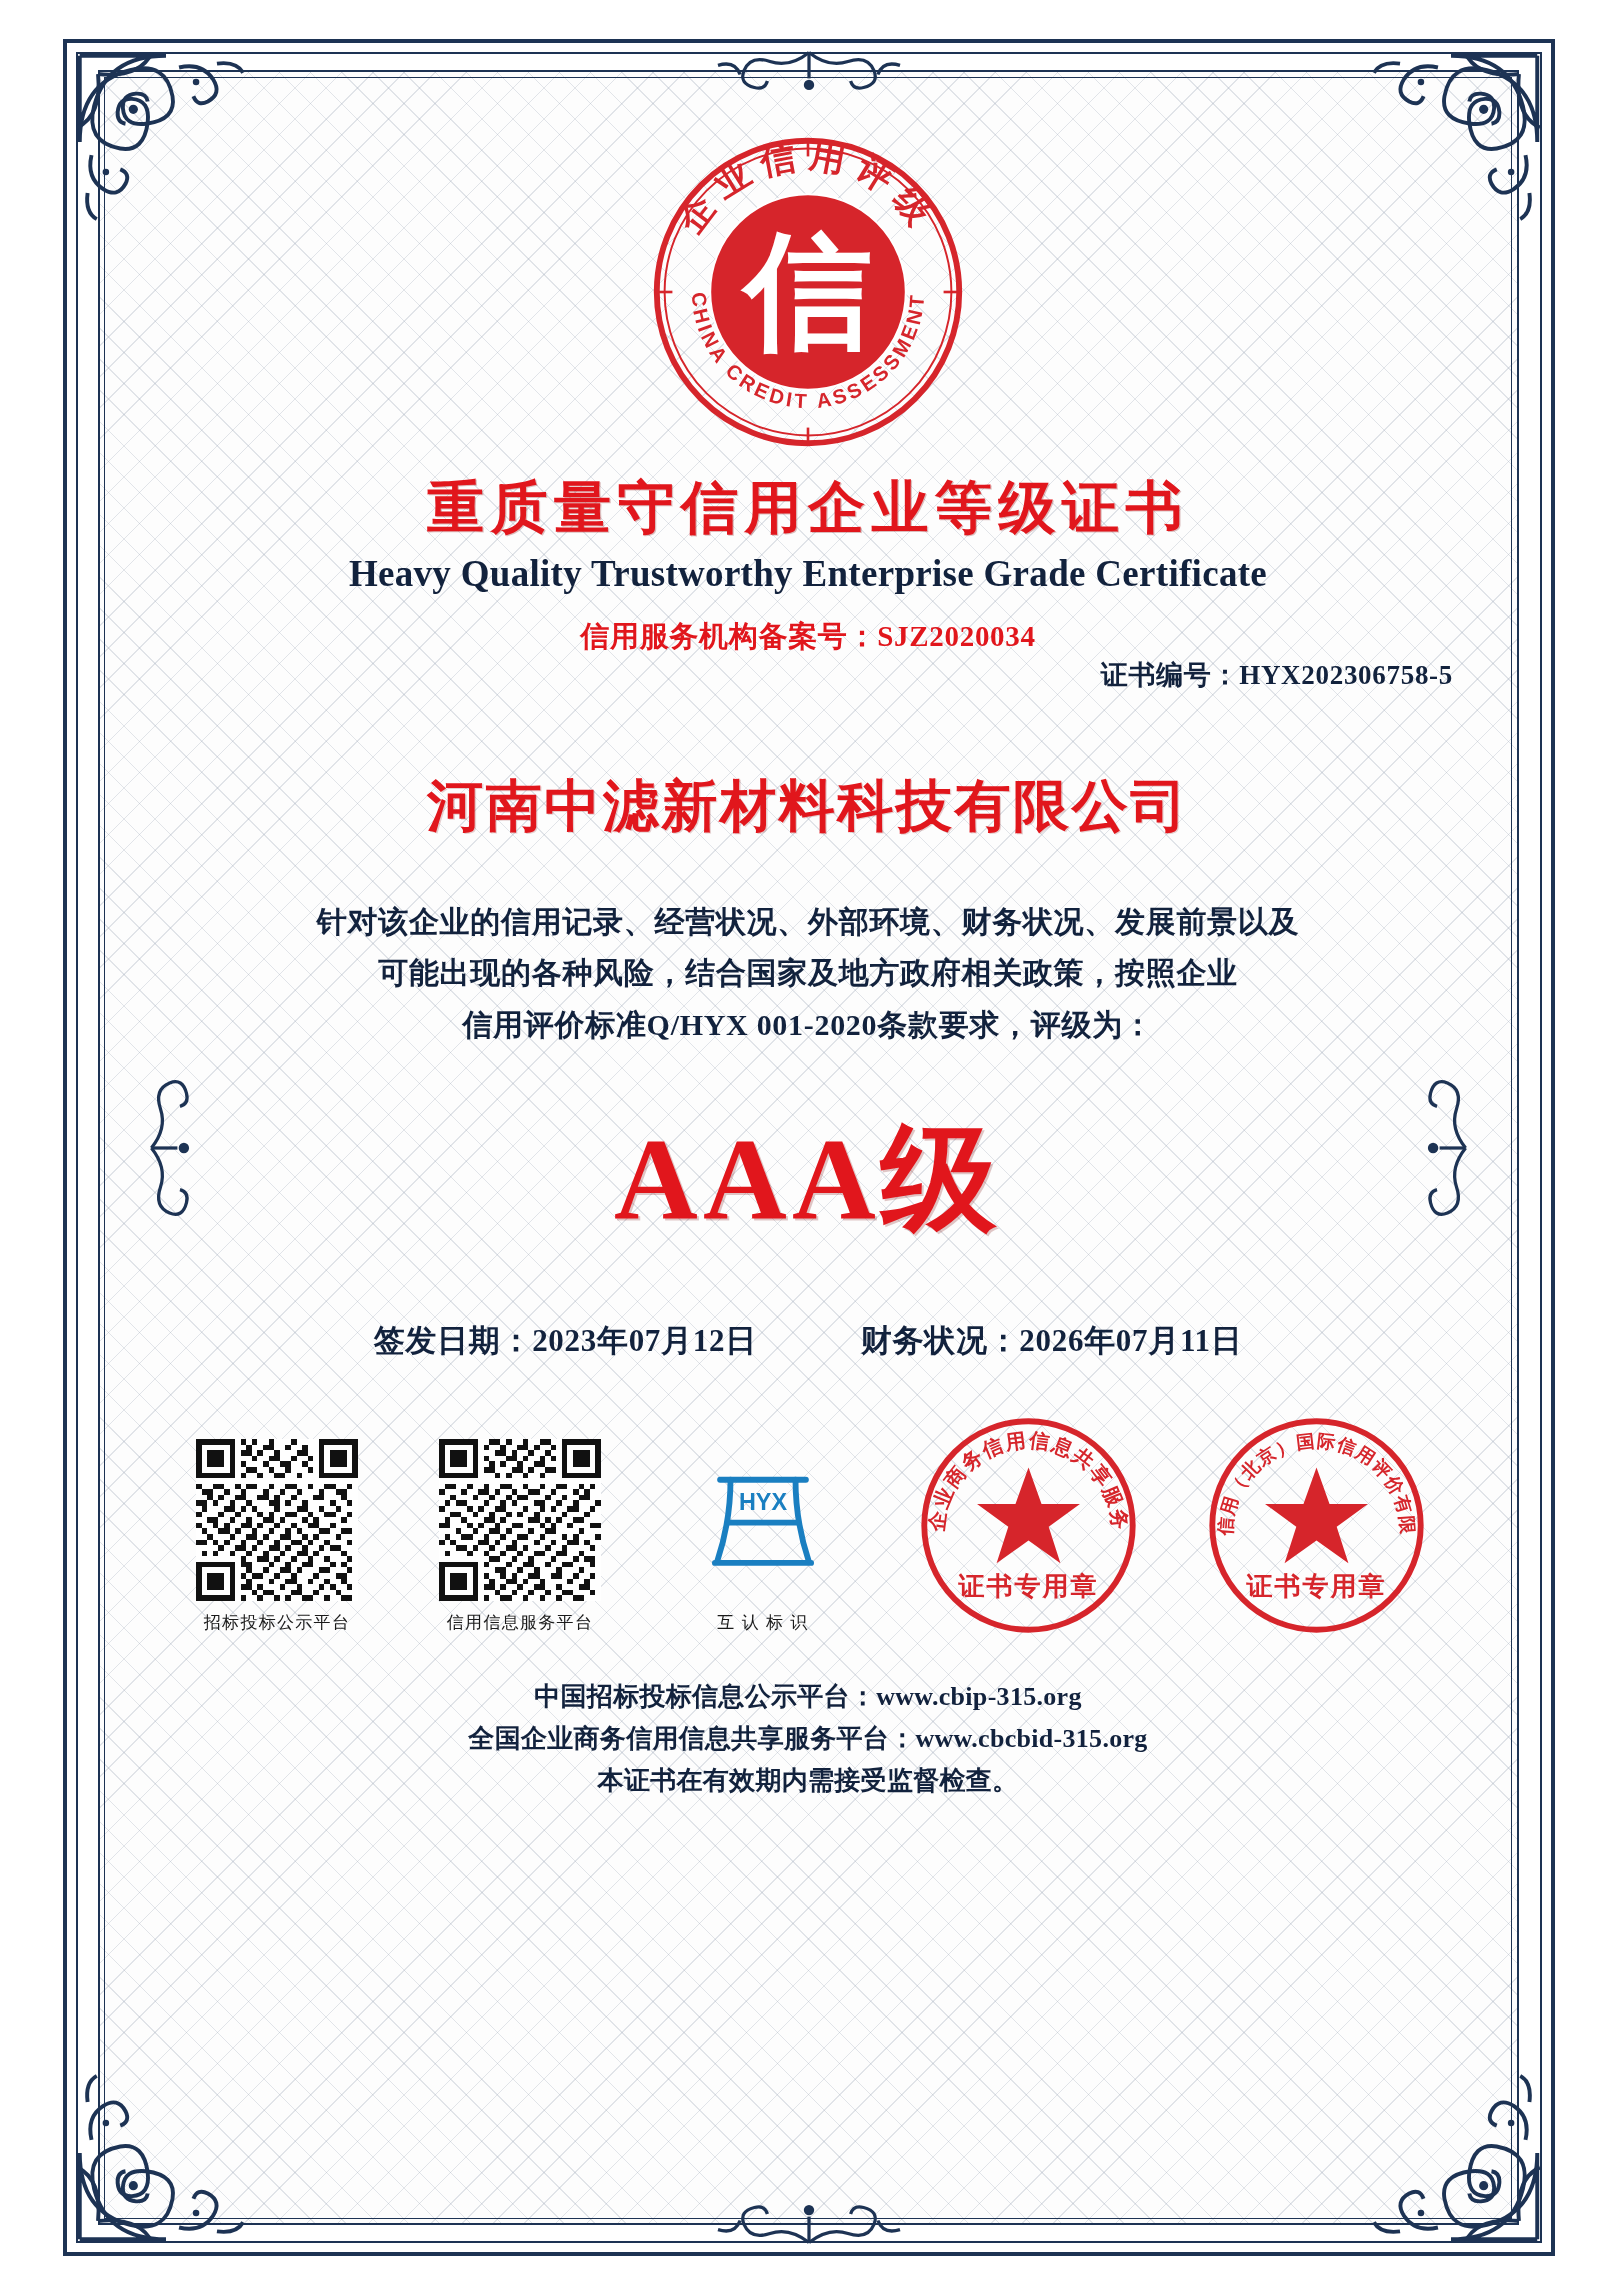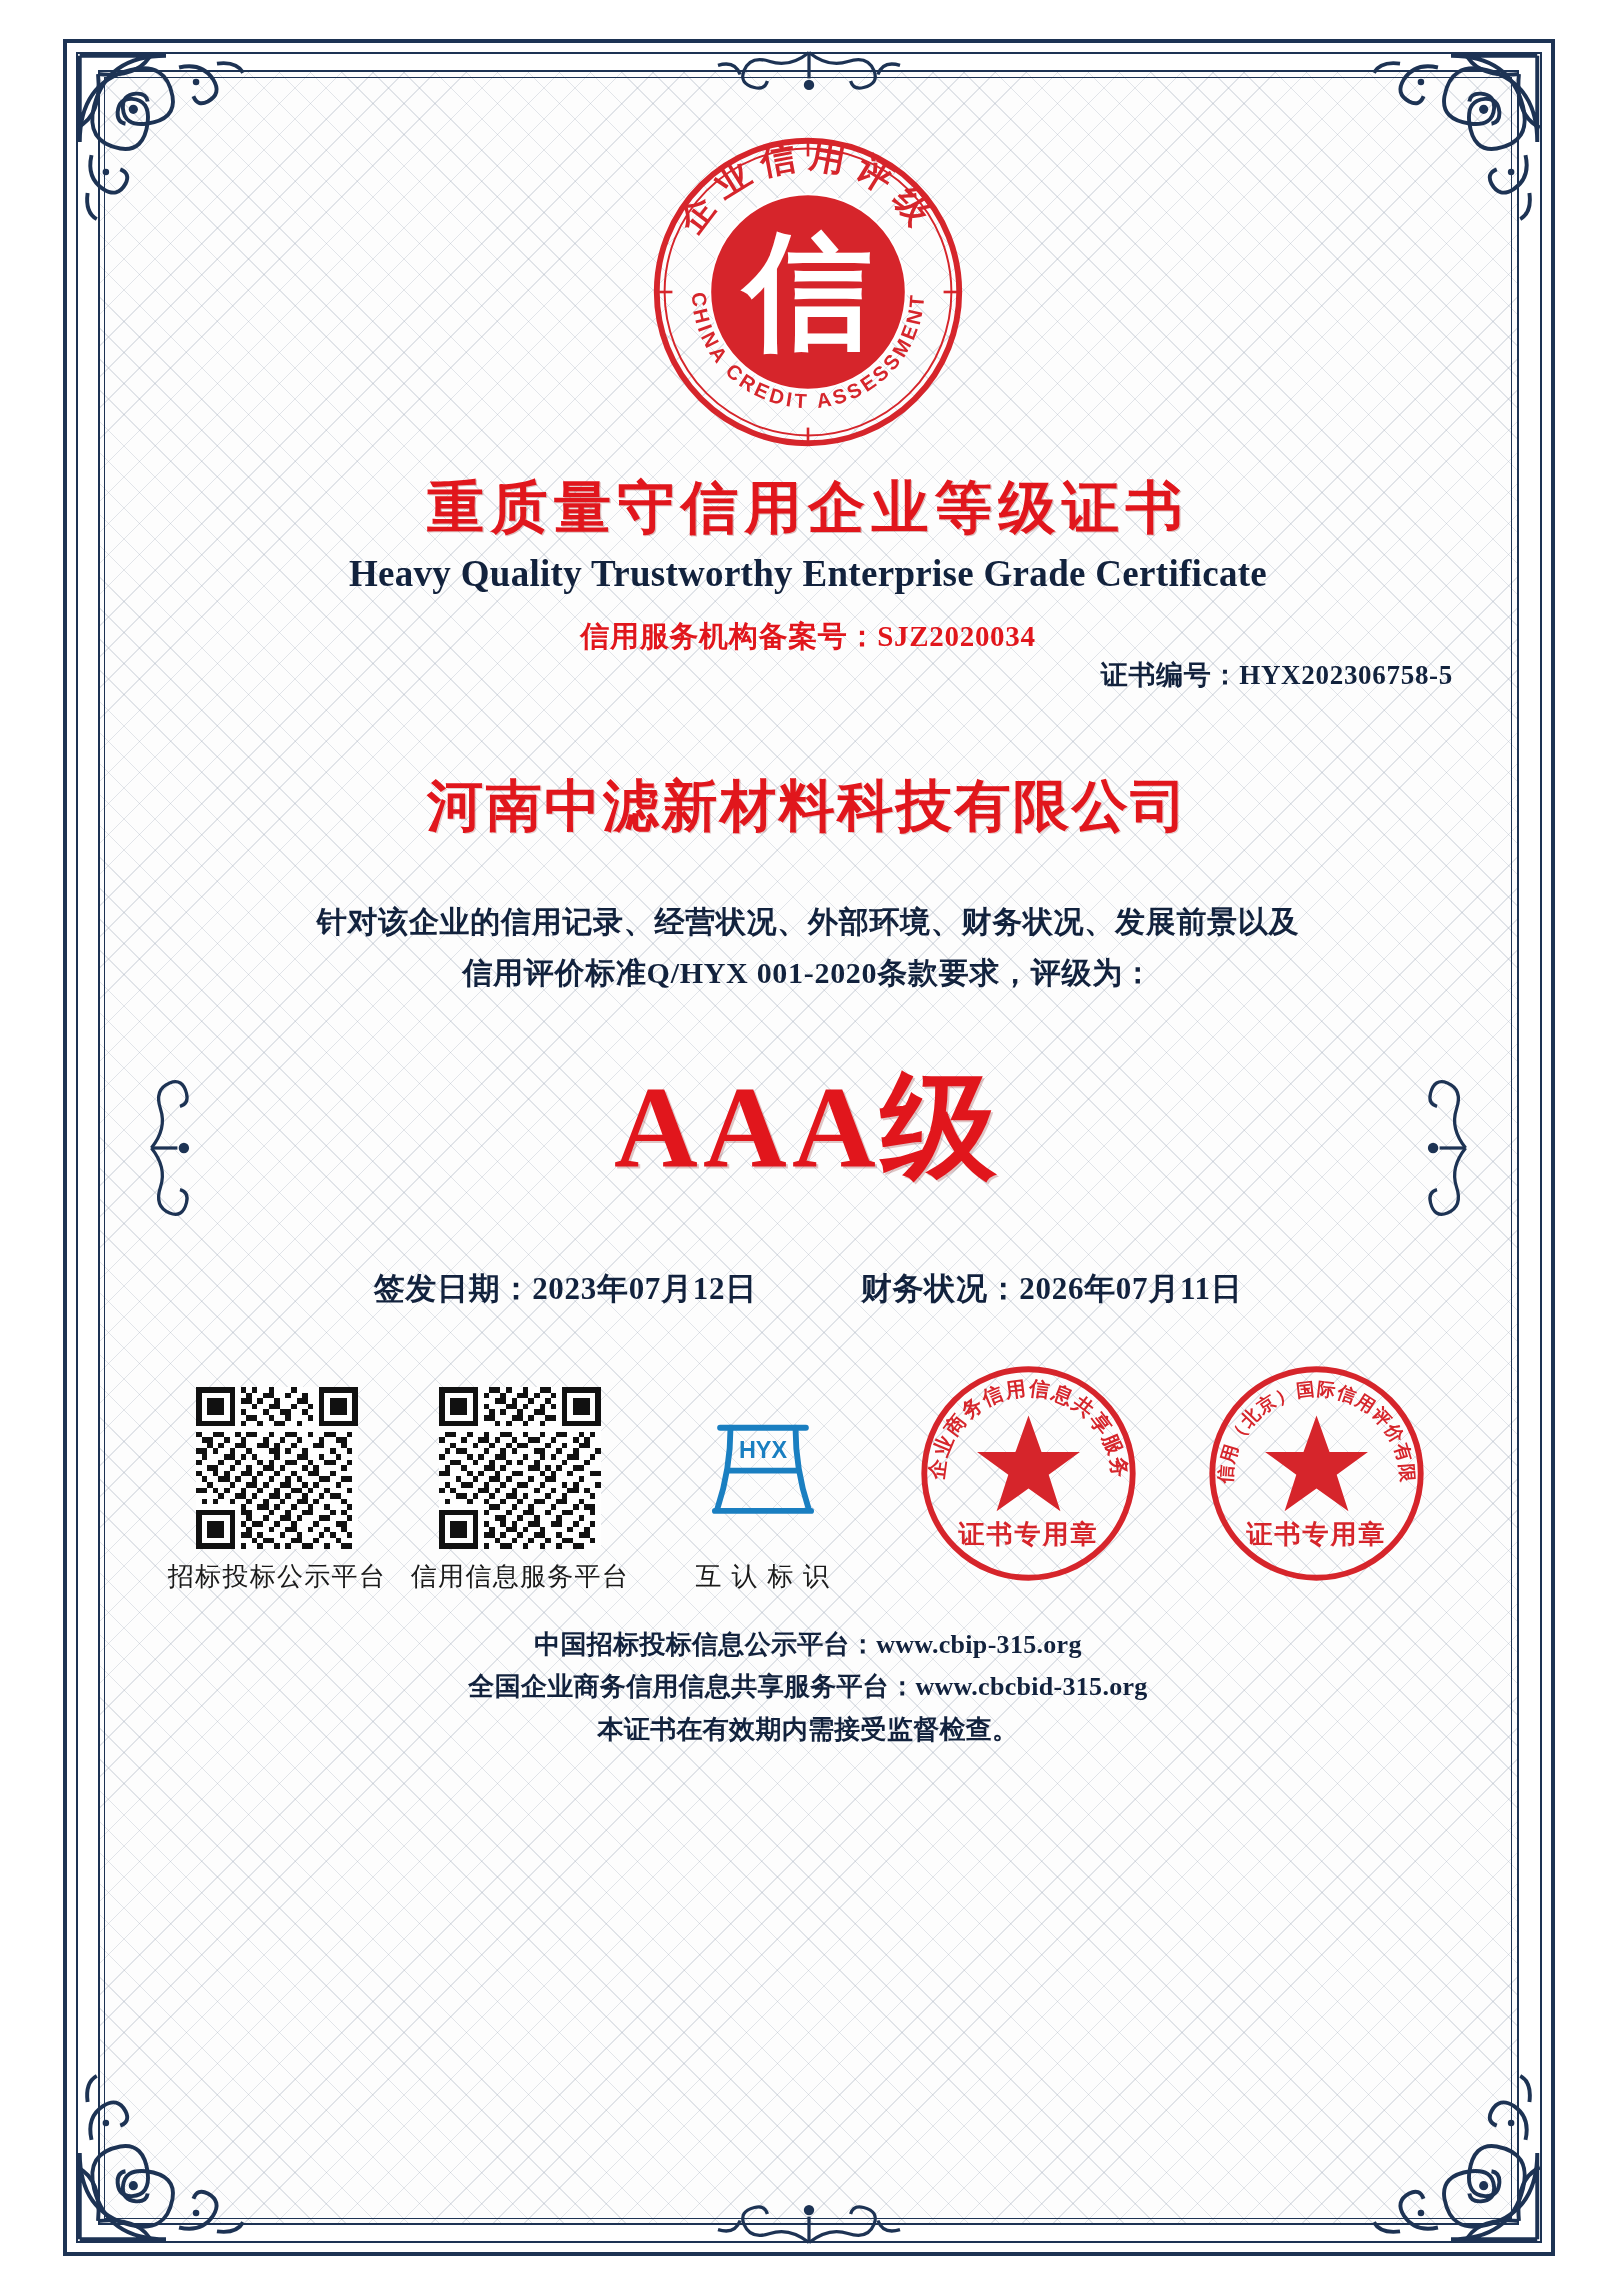--- a/index.html
+++ b/index.html
@@ -205,21 +205,21 @@
     width: 196px;
   }
   .qr {
     width: 162px;
     height: 162px;
     background: #ffffff;
   }
   .qr svg { display:block; width: 100%; height: 100%; }
   .badge-label {
     margin-top: 10.4px;
-    font-size: 26px;
+    font-size: 17px;
     color: #1a1a1a;
     letter-spacing: 1.3px;
     white-space: nowrap;
     font-family: "Liberation Sans", sans-serif;
   }
   .mark-icon {
     width: 162px;
     height: 162px;
     display: flex;
     align-items: center;
@@ -384,20 +384,21 @@
 
     <div class="title-cn">重质量守信用企业等级证书</div>
     <div class="title-en">Heavy Quality Trustworthy Enterprise Grade Certificate</div>
     <div class="filing">信用服务机构备案号：SJZ2020034</div>
     <div class="cert-no">证书编号：HYX202306758-5</div>
 
     <div class="company">河南中滤新材料科技有限公司</div>
 
     <div class="body-text">
       <div>针对该企业的信用记录、经营状况、外部环境、财务状况、发展前景以及</div>
+      <div>可能出现的各种风险，结合国家及地方政府相关政策，按照企业</div>
       <div>信用评价标准Q/HYX 001-2020条款要求，评级为：</div>
     </div>
 
     <div class="grade">AAA级</div>
 
     <div class="dates">
       <div>
         <span>签发日期：</span><span>2023年07月12日</span>
       </div>
       <div>

